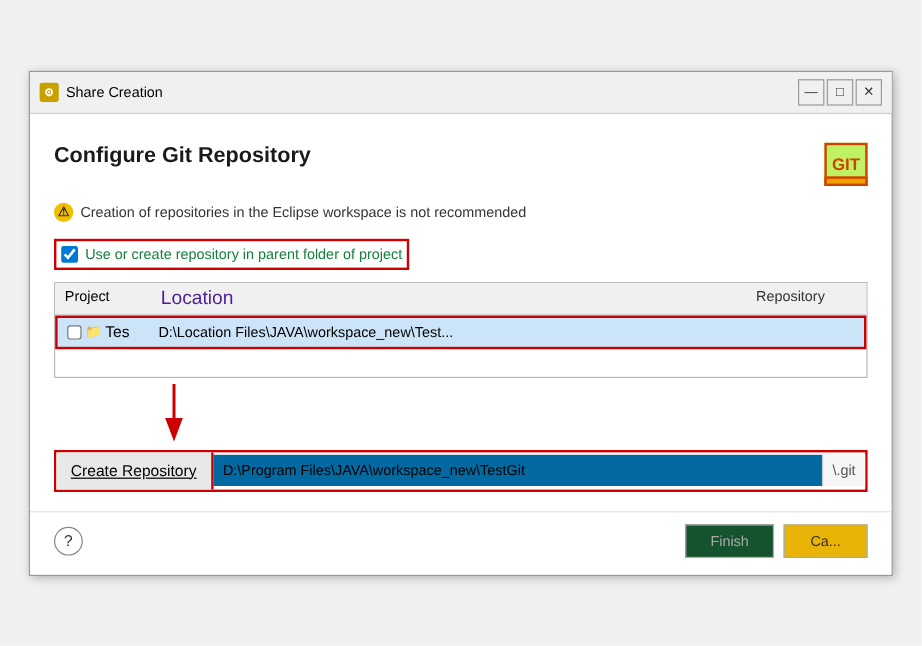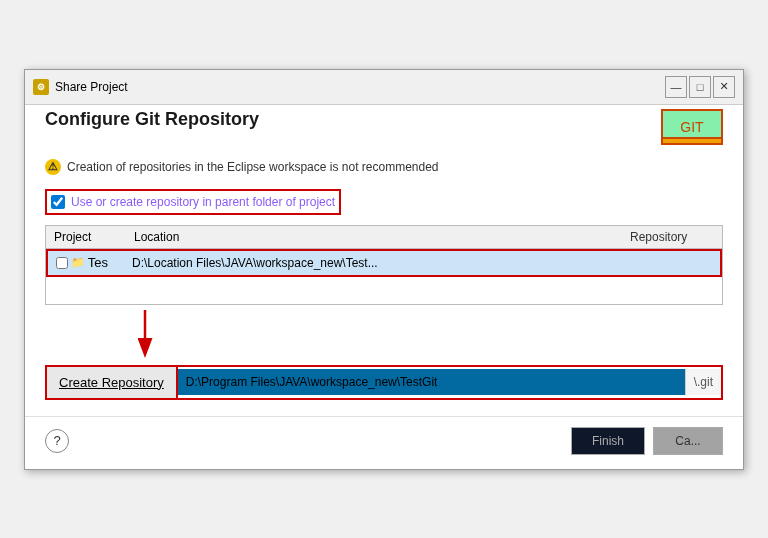--- a/index.html
+++ b/index.html
@@ -66,49 +66,49 @@
       cursor: pointer;
       display: flex;
       align-items: center;
       justify-content: center;
       font-size: 11px;
       color: #333;
     }
 
     
     .dialog-content {
-      padding: 4px 20px 10px 20px;
+      padding: 24px 20px 10px 20px;
       flex: 1;
       display: flex;
       flex-direction: column;
     }
 
     
     .dialog-header {
       display: flex;
       justify-content: space-between;
       align-items: flex-start;
       margin-bottom: 14px;
     }
     .dialog-title {
       font-size: 18px;
       font-weight: bold;
       color: #1a1a1a;
     }
     .git-logo {
-      width: 62px;
+      width: 36px;
       height: 36px;
       border: 2px solid #cc4400;
       display: flex;
       align-items: center;
       justify-content: center;
       font-size: 14px;
-      font-weight: normal;
+      font-weight: bold;
       color: #cc4400;
-      background: #86efac;
+      background: #bef264;
       position: relative;
     }
     .git-logo-bar {
       position: absolute;
       bottom: -2px;
       left: -2px;
       right: -2px;
       height: 8px;
       background: #f0a000;
       border: 2px solid #cc4400;
@@ -148,21 +148,21 @@
       width: fit-content;
     }
     .checkbox-row input[type="checkbox"] {
       width: 14px;
       height: 14px;
       cursor: pointer;
       accent-color: #0078d7;
     }
     .checkbox-label {
       font-size: 12px;
-      color: #8b5cf6;
+      color: #15803d;
     }
     .row-checkbox {
       width: 12px;
       height: 12px;
     }
     .folder-icon {
       font-size: 11px;
       color: #c8a000;
     }
 
@@ -240,48 +240,48 @@
       color: #333;
     }
     .footer-buttons {
       display: flex;
       gap: 8px;
     }
     .footer-btn {
       padding: 6px 20px;
       font-size: 12px;
       border: 1px solid #aaa;
-      background: #a3a3a3;
+      background: #eab308;
       cursor: pointer;
       color: #999;
       min-width: 70px;
     }
     .footer-btn:disabled {
       color: #aaa;
-      background: #0f172a;
+      background: #14532d;
       cursor: default;
       text-align: right;
     }
     .footer-btn.cancel {
       color: #333;
     }
 
     .table-container {
       border: 1px solid #bbb;
       min-height: 80px;
     }
 
     .table-header-row {
       display: flex;
       background: #f0f0f0;
       border-bottom: 1px solid #bbb;
       padding: 4px 0;
     }
     .table-col-project { width: 80px; padding: 0 8px; font-size: 12px; color: #000000; }
-    .table-col-location { flex: 1; padding: 0 8px; font-size: 12px; color: #000000; }
+    .table-col-location { flex: 1; padding: 0 8px; font-size: 16px; color: #4c1d95; }
     .table-col-repository { width: 100px; padding: 0 8px; font-size: 12px; color: #333; }
 
     .table-data-row {
       display: flex;
       align-items: center;
       background: #cce4f7;
       border: 2px solid #cc0000;
       padding: 4px 0;
       min-height: 28px;
     }
@@ -305,21 +305,21 @@
     }
   </style>
 </head>
 <body>
 
 <div class="dialog-wrapper">
 
   <div class="title-bar">
     <div class="title-bar-left">
       <div class="title-icon">⚙</div>
-      <span class="title-text">Share Project</span>
+      <span class="title-text">Share Creation</span>
     </div>
     <div class="title-controls">
       <button class="title-btn">—</button>
       <button class="title-btn">□</button>
       <button class="title-btn close">✕</button>
     </div>
   </div>
 
   <div class="dialog-content">
 

